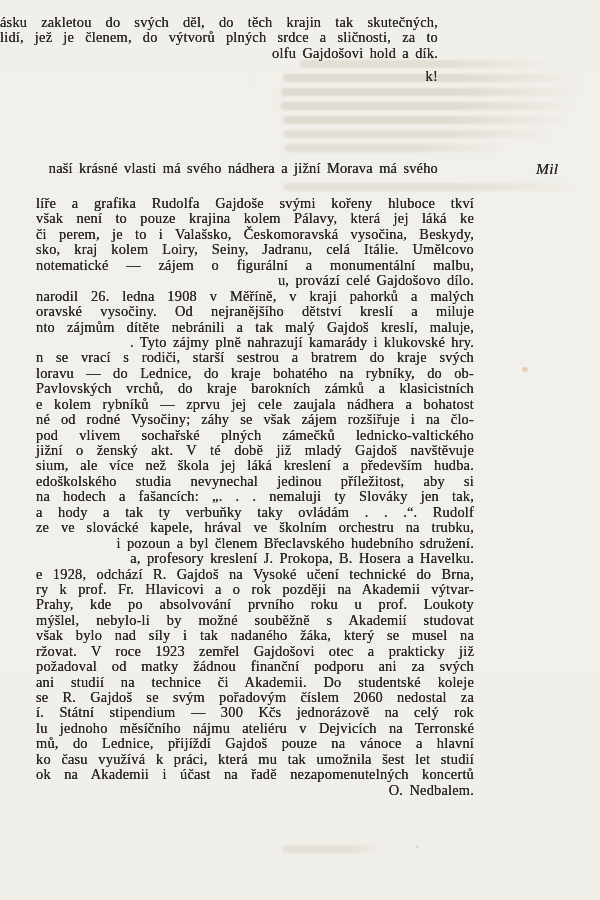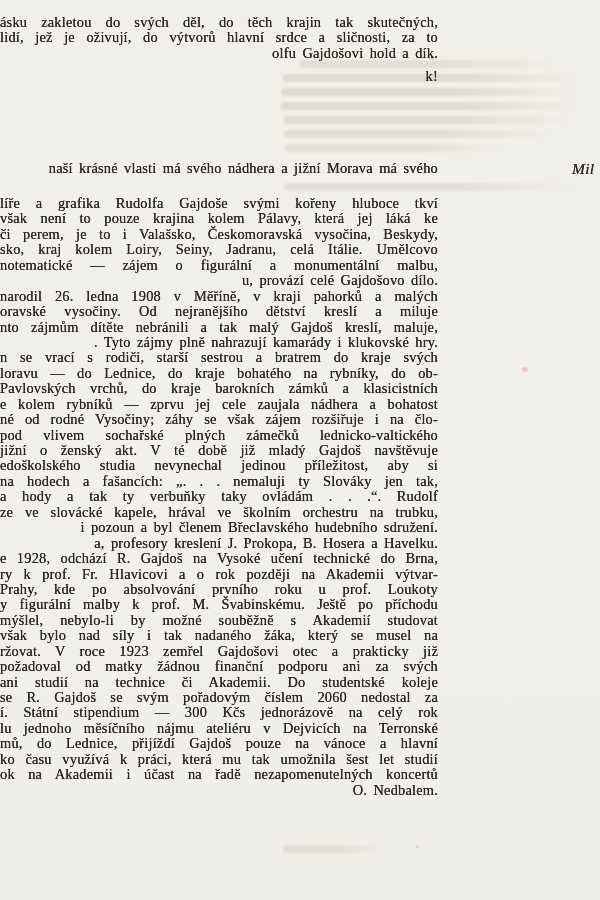--- a/index.html
+++ b/index.html
@@ -42,31 +42,30 @@
     text-align:right;
   }
   .line.j{
     white-space:normal;
     text-align:justify;
     text-align-last:justify;
   }
   .frag-a{top:15px;}
   .k-line{top:69px;}
   .lead-line{top:161px;}
-  .body-block{top:196px;}
+  .body-block{top:196px;padding-left:36px;}
   .margin-caption{
     position:absolute;
     top:160px;left:536px;
     font-style:italic;
     font-size:15.5px;
     color:#2a2724;
     letter-spacing:.3px;
     text-shadow:0 0 .5px currentColor;
     white-space:nowrap;
-    margin-left:36px;
   }
 </style>
 </head>
 <body>
 
 <div class="page">
 
   <div id="ghost-layer">
       <div class="ghost-bar" style="left: 300px; top: 60px; width: 252px; opacity: 0.55; background: linear-gradient(90deg, rgb(215, 211, 198) 0%, rgb(215, 211, 198) 60%, rgba(215, 211, 198, 0) 100%);"></div>
       <div class="ghost-bar" style="left: 283px; top: 74px; width: 295px; opacity: 0.7; background: linear-gradient(90deg, rgb(215, 211, 198) 0%, rgb(215, 211, 198) 60%, rgba(215, 211, 198, 0) 100%);"></div>
@@ -77,21 +76,21 @@
       <div class="ghost-bar" style="left: 285px; top: 144px; width: 222px; opacity: 0.55; background: linear-gradient(90deg, rgb(215, 211, 198) 0%, rgb(215, 211, 198) 60%, rgba(215, 211, 198, 0) 100%);"></div>
       <div class="ghost-bar" style="left: 284px; top: 183px; width: 296px; opacity: 0.5; background: linear-gradient(90deg, rgb(215, 211, 198) 0%, rgb(215, 211, 198) 60%, rgba(215, 211, 198, 0) 100%);"></div>
       <div class="ghost-bar" style="left: 283px; top: 845px; width: 100px; opacity: 0.55; background: linear-gradient(90deg, rgb(215, 211, 198) 0%, rgb(215, 211, 198) 60%, rgba(215, 211, 198, 0) 100%);"></div>
       <div class="speck" style="left: 431px; top: 56px; width: 3px; height: 3px; background: rgb(185, 181, 169);"></div>
       <div class="speck" style="left: 522px; top: 367px; width: 6px; height: 5px; background: rgb(233, 205, 187);"></div>
       <div class="speck" style="left: 416px; top: 845px; width: 3px; height: 3px; background: rgb(221, 217, 205);"></div>
     </div>
 
   <div class="textcol frag-a">
       <div class="line j">ásku zakletou do svých děl, do těch krajin tak skutečných,</div>
-      <div class="line j">lidí, jež je oživují, do výtvorů hlavní srdce a sličnosti, za to</div>
+      <div class="line j">lidí, jež je členem, do výtvorů plných srdce a sličnosti, za to</div>
       <div class="line">olfu Gajdošovi hold a dík.</div>
     </div>
 
   <div class="textcol k-line">
     <div class="line">k!</div>
   </div>
 
   <div class="textcol lead-line">
     <div class="line">naší krásné vlasti má svého nádhera a jižní Morava má svého</div>
   </div>
@@ -109,30 +108,30 @@
       <div class="line j">oravské vysočiny. Od nejranějšího dětství kreslí a miluje</div>
       <div class="line j">nto zájmům dítěte nebránili a tak malý Gajdoš kreslí, maluje,</div>
       <div class="line">. Tyto zájmy plně nahrazují kamarády i klukovské hry.</div>
       <div class="line j">n se vrací s rodiči, starší sestrou a bratrem do kraje svých</div>
       <div class="line j">loravu — do Lednice, do kraje bohatého na rybníky, do ob-</div>
       <div class="line j">Pavlovských vrchů, do kraje barokních zámků a klasicistních</div>
       <div class="line j">e kolem rybníků — zprvu jej cele zaujala nádhera a bohatost</div>
       <div class="line j">né od rodné Vysočiny; záhy se však zájem rozšiřuje i na člo-</div>
       <div class="line j">pod vlivem sochařské plných zámečků lednicko-valtického</div>
       <div class="line j">jižní o ženský akt. V té době již mladý Gajdoš navštěvuje</div>
+      <div class="line j">sium, ale více než škola jej láká kreslení a především hudba.</div>
       <div class="line j">edoškolského studia nevynechal jedinou příležitost, aby si</div>
       <div class="line j">na hodech a fašancích: „. . . nemaluji ty Slováky jen tak,</div>
       <div class="line j">a hody a tak ty verbuňky taky ovládám . . .“. Rudolf</div>
       <div class="line j">ze ve slovácké kapele, hrával ve školním orchestru na trubku,</div>
       <div class="line">i pozoun a byl členem Břeclavského hudebního sdružení.</div>
       <div class="line">a, profesory kreslení J. Prokopa, B. Hosera a Havelku.</div>
       <div class="line j">e 1928, odchází R. Gajdoš na Vysoké učení technické do Brna,</div>
       <div class="line j">ry k prof. Fr. Hlavicovi a o rok později na Akademii výtvar-</div>
       <div class="line j">Prahy, kde po absolvování prvního roku u prof. Loukoty</div>
-      <div class="line j">y figurální malby k prof. M. Švabinskému. Ještě po příchodu</div>
       <div class="line j">mýšlel, nebylo-li by možné souběžně s Akademií studovat</div>
       <div class="line j">však bylo nad síly i tak nadaného žáka, který se musel na</div>
       <div class="line j">ržovat. V roce 1923 zemřel Gajdošovi otec a prakticky již</div>
       <div class="line j">požadoval od matky žádnou finanční podporu ani za svých</div>
       <div class="line j">ani studií na technice či Akademii. Do studentské koleje</div>
       <div class="line j">se R. Gajdoš se svým pořadovým číslem 2060 nedostal za</div>
       <div class="line j">í. Státní stipendium — 300 Kčs jednorázově na celý rok</div>
       <div class="line j">lu jednoho měsíčního nájmu ateliéru v Dejvicích na Terronské</div>
       <div class="line j">mů, do Lednice, přijíždí Gajdoš pouze na vánoce a hlavní</div>
       <div class="line j">ko času využívá k práci, která mu tak umožnila šest let studií</div>

